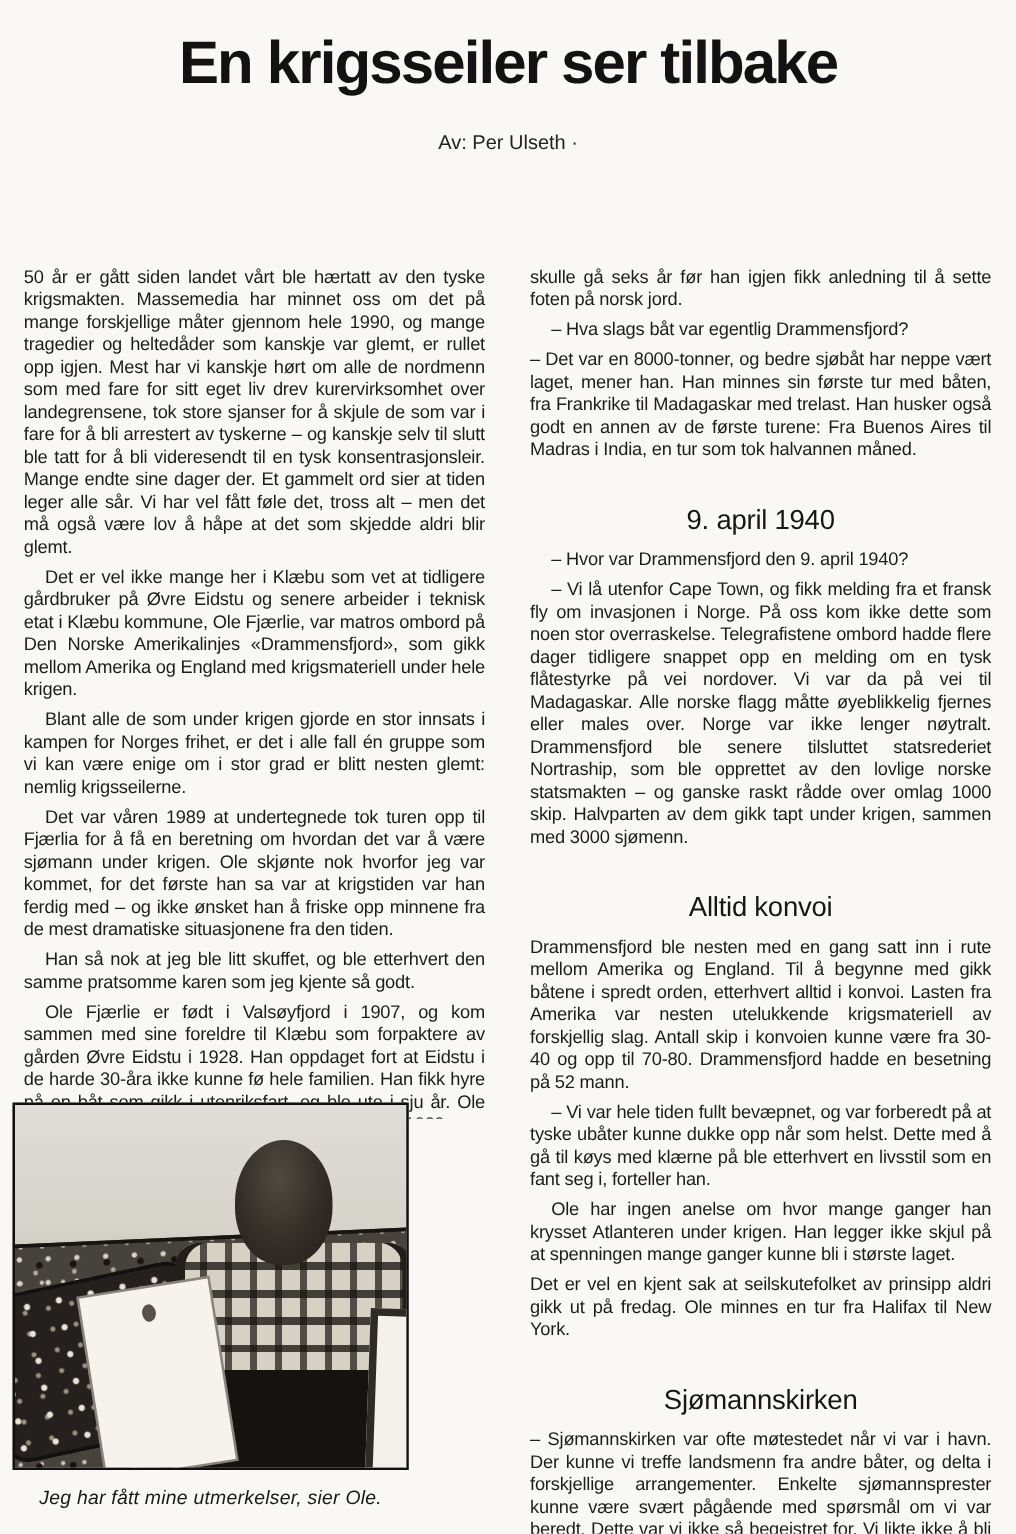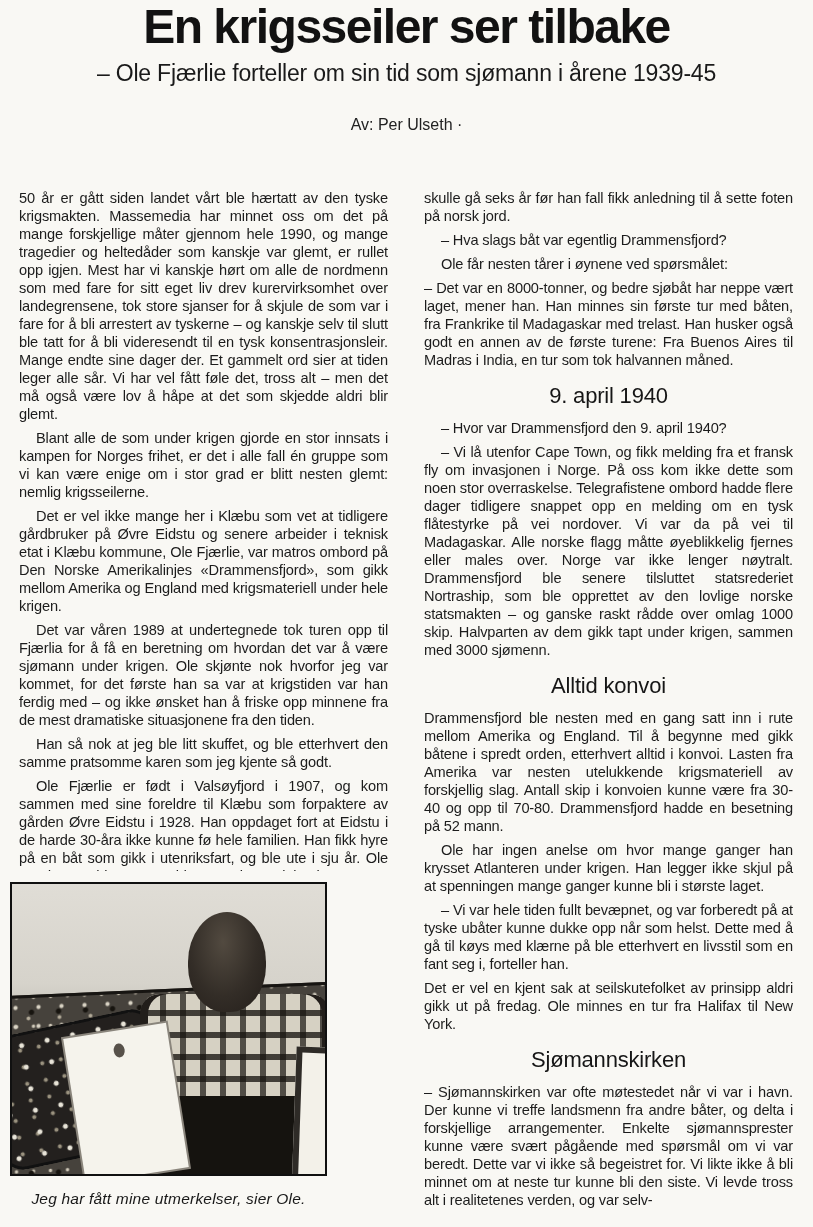--- a/index.html
+++ b/index.html
@@ -6,21 +6,21 @@
   body{
     width:813px;height:1227px;
     background:#f9f8f4;
     color:#1c1c1c;
     font-family:"Liberation Sans","DejaVu Sans",sans-serif;
     overflow:hidden;
     position:relative;
   }
   .header{height:168px;text-align:center;}
   .header h1{
-    margin:1px 0 0;
+    margin:25px 0 0;
     font-size:48px;line-height:1.08;
     font-weight:800;letter-spacing:-1.5px;
     color:#121212;
   }
   .subtitle{
     margin:7px auto 0;
     font-size:23px;letter-spacing:-0.2px;
     color:#1a1a1a;
   }
   .byline{
@@ -35,21 +35,21 @@
   .col-left{height:688px;overflow:hidden;}
   .p{
     margin:6px;
     font-size:14.6px;line-height:18px;
     letter-spacing:-0.15px;
     text-align:justify;
     color:#1c1c1c;
   }
   .p.ind{text-indent:17px;}
   .sec{
-    margin:14px 0 10px;
+    margin:34px 0 10px;
     font-size:22px;font-weight:400;
     text-align:center;color:#161616;
     letter-spacing:-0.2px;
   }
   
   .photo-wrap{position:absolute;left:10px;top:882px;width:317px;}
   .photo{
     position:relative;height:294px;
     border:2px solid #101010;box-sizing:border-box;
     background:#d9d6cf;overflow:hidden;
@@ -119,50 +119,48 @@
     margin-top:14px;
     font-size:15.5px;font-style:italic;letter-spacing:0.2px;
     text-align:center;color:#191919;
   }
 </style>
 </head>
 <body>
 
 <div class="header">
   <h1>En krigsseiler ser tilbake</h1>
-  <div class="subtitle">– Ole Fjærlie forteller om sin tid som sjømann i årene 1939-45</div>
   <div class="byline">Av: Per Ulseth ·</div>
 </div>
 
 <div class="article">
 
   <div class="col col-left">
     <p class="p">50 år er gått siden landet vårt ble hærtatt av den tyske krigsmakten. Massemedia har minnet oss om det på mange forskjellige måter gjennom hele 1990, og mange tragedier og heltedåder som kanskje var glemt, er rullet opp igjen. Mest har vi kanskje hørt om alle de nordmenn som med fare for sitt eget liv drev kurervirksomhet over landegrensene, tok store sjanser for å skjule de som var i fare for å bli arrestert av tyskerne – og kanskje selv til slutt ble tatt for å bli videresendt til en tysk konsentrasjonsleir. Mange endte sine dager der. Et gammelt ord sier at tiden leger alle sår. Vi har vel fått føle det, tross alt – men det må også være lov å håpe at det som skjedde aldri blir glemt.</p>
+    <p class="p ind">Det er vel ikke mange her i Klæbu som vet at tidligere gårdbruker på Øvre Eidstu og senere arbeider i teknisk etat i Klæbu kommune, Ole Fjærlie, var matros ombord på Den Norske Amerikalinjes «Drammensfjord», som gikk mellom Amerika og England med krigsmateriell under hele krigen.</p>
     <p class="p ind">Blant alle de som under krigen gjorde en stor innsats i kampen for Norges frihet, er det i alle fall én gruppe som vi kan være enige om i stor grad er blitt nesten glemt: nemlig krigsseilerne.</p>
-    <p class="p ind">Det er vel ikke mange her i Klæbu som vet at tidligere gårdbruker på Øvre Eidstu og senere arbeider i teknisk etat i Klæbu kommune, Ole Fjærlie, var matros ombord på Den Norske Amerikalinjes «Drammensfjord», som gikk mellom Amerika og England med krigsmateriell under hele krigen.</p>
     <p class="p ind">Det var våren 1989 at undertegnede tok turen opp til Fjærlia for å få en beretning om hvordan det var å være sjømann under krigen. Ole skjønte nok hvorfor jeg var kommet, for det første han sa var at krigstiden var han ferdig med – og ikke ønsket han å friske opp minnene fra de mest dramatiske situasjonene fra den tiden.</p>
     <p class="p ind">Han så nok at jeg ble litt skuffet, og ble etterhvert den samme pratsomme karen som jeg kjente så godt.</p>
     <p class="p ind">Ole Fjærlie er født i Valsøyfjord i 1907, og kom sammen med sine foreldre til Klæbu som forpaktere av gården Øvre Eidstu i 1928. Han oppdaget fort at Eidstu i de harde 30-åra ikke kunne fø hele familien. Han fikk hyre på en båt som gikk i utenriksfart, og ble ute i sju år. Ole var deretter hjemme en tid, men reiste ut igjen i 1939 – og da som matros ombord på Norsk amerikalinjes båt «Drammensfjord».</p>
     <p class="p ind">En ny verdenskrig var allerede et faktum, men Norge var fremdeles et nøytralt land – og ingen kunne vel ane at det</p>
   </div>
 
   <div class="col col-right">
-    <p class="p">skulle gå seks år før han fall fikk anledning til å sette foten på norsk jord.</p>
+    <p class="p">skulle gå seks år før han igjen fikk anledning til å sette foten på norsk jord.</p>
     <p class="p ind">– Hva slags båt var egentlig Drammensfjord?</p>
-    <p class="p ind">Ole får nesten tårer i øynene ved spørsmålet:</p>
     <p class="p">– Det var en 8000-tonner, og bedre sjøbåt har neppe vært laget, mener han. Han minnes sin første tur med båten, fra Frankrike til Madagaskar med trelast. Han husker også godt en annen av de første turene: Fra Buenos Aires til Madras i India, en tur som tok halvannen måned.</p>
 
     <h2 class="sec">9. april 1940</h2>
     <p class="p ind">– Hvor var Drammensfjord den 9. april 1940?</p>
     <p class="p ind">– Vi lå utenfor Cape Town, og fikk melding fra et fransk fly om invasjonen i Norge. På oss kom ikke dette som noen stor overraskelse. Telegrafistene ombord hadde flere dager tidligere snappet opp en melding om en tysk flåtestyrke på vei nordover. Vi var da på vei til Madagaskar. Alle norske flagg måtte øyeblikkelig fjernes eller males over. Norge var ikke lenger nøytralt. Drammensfjord ble senere tilsluttet statsrederiet Nortraship, som ble opprettet av den lovlige norske statsmakten – og ganske raskt rådde over omlag 1000 skip. Halvparten av dem gikk tapt under krigen, sammen med 3000 sjømenn.</p>
 
     <h2 class="sec">Alltid konvoi</h2>
     <p class="p">Drammensfjord ble nesten med en gang satt inn i rute mellom Amerika og England. Til å begynne med gikk båtene i spredt orden, etterhvert alltid i konvoi. Lasten fra Amerika var nesten utelukkende krigsmateriell av forskjellig slag. Antall skip i konvoien kunne være fra 30-40 og opp til 70-80. Drammensfjord hadde en besetning på 52 mann.</p>
+    <p class="p ind">– Vi var hele tiden fullt bevæpnet, og var forberedt på at tyske ubåter kunne dukke opp når som helst. Dette med å gå til køys med klærne på ble etterhvert en livsstil som en fant seg i, forteller han.</p>
     <p class="p ind">Ole har ingen anelse om hvor mange ganger han krysset Atlanteren under krigen. Han legger ikke skjul på at spenningen mange ganger kunne bli i største laget.</p>
-    <p class="p ind">– Vi var hele tiden fullt bevæpnet, og var forberedt på at tyske ubåter kunne dukke opp når som helst. Dette med å gå til køys med klærne på ble etterhvert en livsstil som en fant seg i, forteller han.</p>
 
     <p class="p">Det er vel en kjent sak at seilskutefolket av prinsipp aldri gikk ut på fredag. Ole minnes en tur fra Halifax til New York.</p>
 
     <h2 class="sec">Sjømannskirken</h2>
     <p class="p">– Sjømannskirken var ofte møtestedet når vi var i havn. Der kunne vi treffe landsmenn fra andre båter, og delta i forskjellige arrangementer. Enkelte sjømannsprester kunne være svært pågående med spørsmål om vi var beredt. Dette var vi ikke så begeistret for. Vi likte ikke å bli minnet om at neste tur kunne bli den siste. Vi levde tross alt i realitetenes verden, og var selv-</p>
   </div>
 
 </div>
 
 <div class="photo-wrap">

